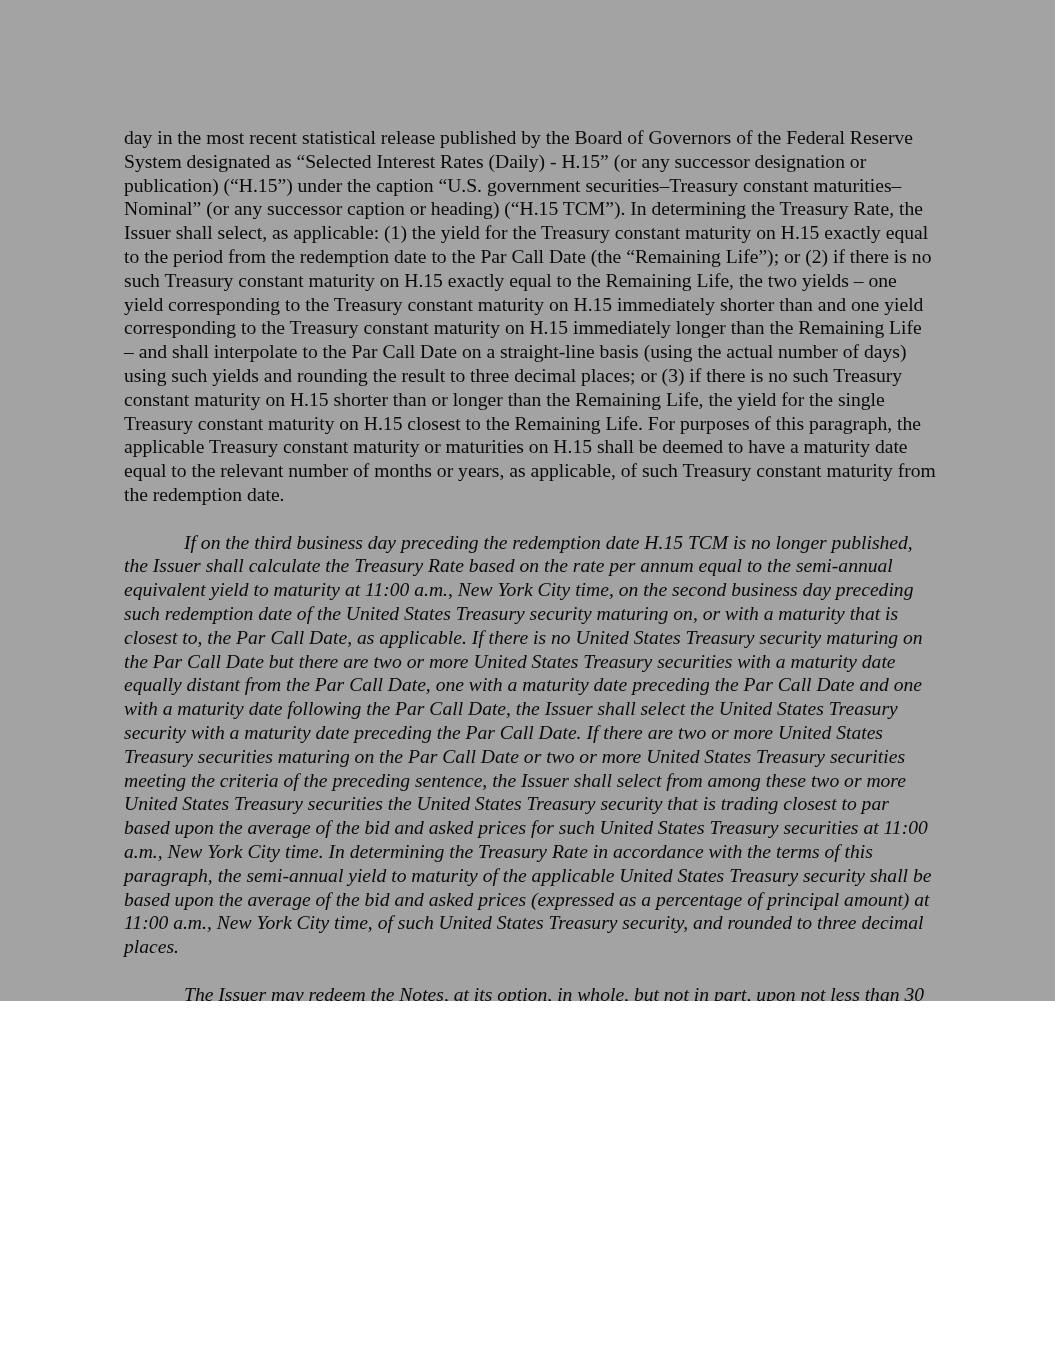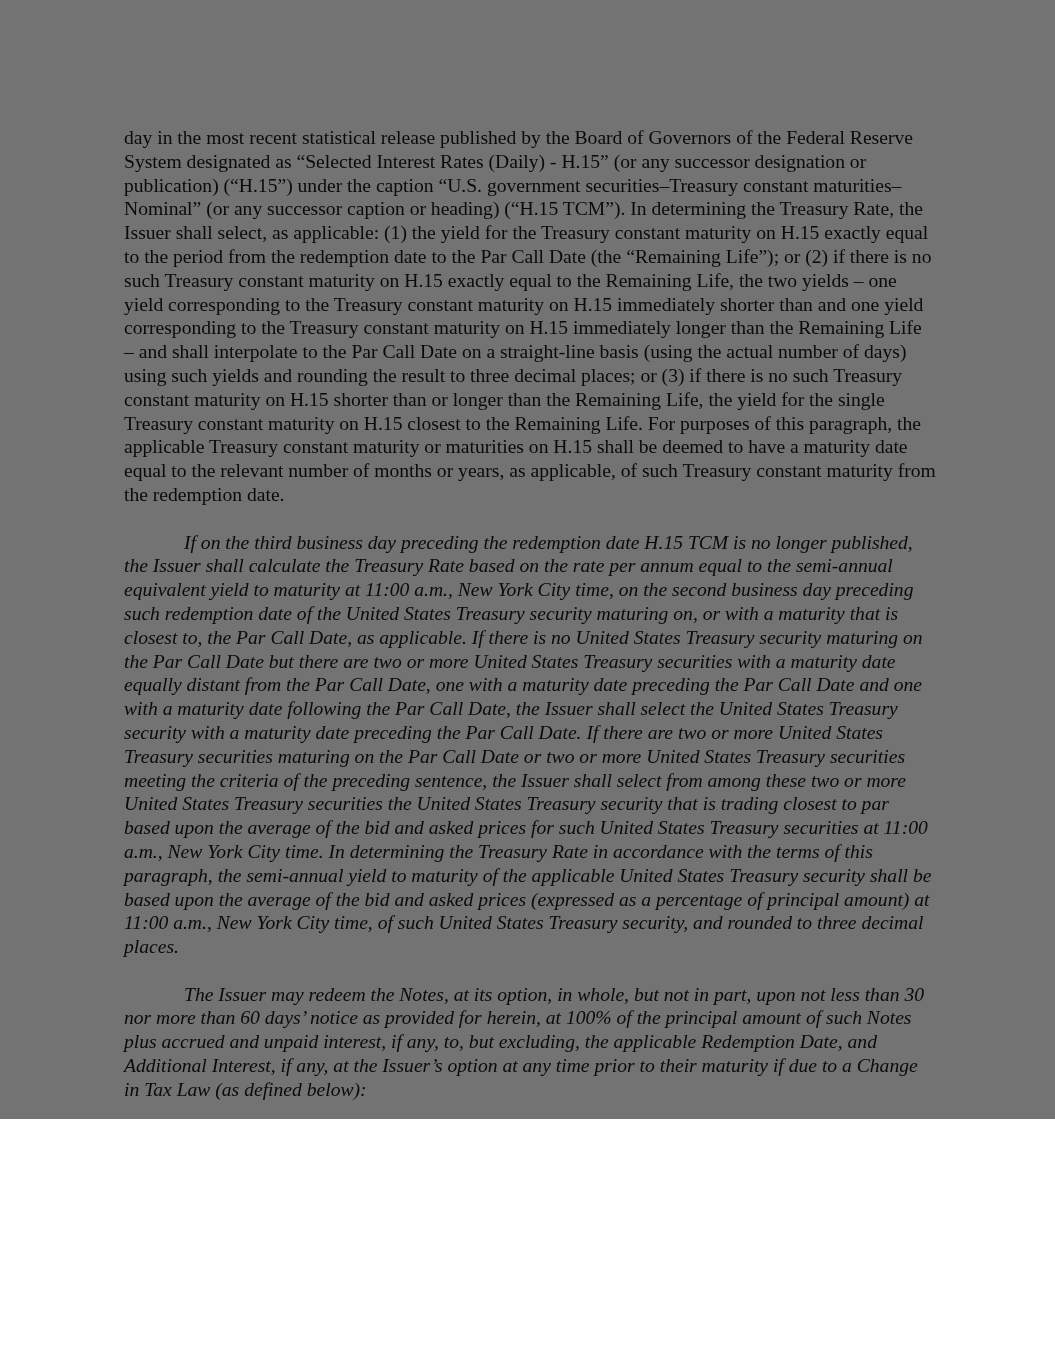--- a/index.html
+++ b/index.html
@@ -3,22 +3,22 @@
 <meta charset="utf-8">
 <style>
   html, body {
     margin: 0;
     padding: 0;
     background: #ffffff;
   }
   .page {
     position: relative;
     width: 1055px;
-    height: 1119px;
-    background: #737373;
+    height: 1001px;
+    background: #a3a3a3;
     overflow: hidden;
     font-family: "Liberation Serif", "DejaVu Serif", serif;
     color: #0a0a0a;
   }
   .text-block {
     position: absolute;
     left: 124px;
     top: 126px;
     width: 812px;
     font-size: 19.6px;

